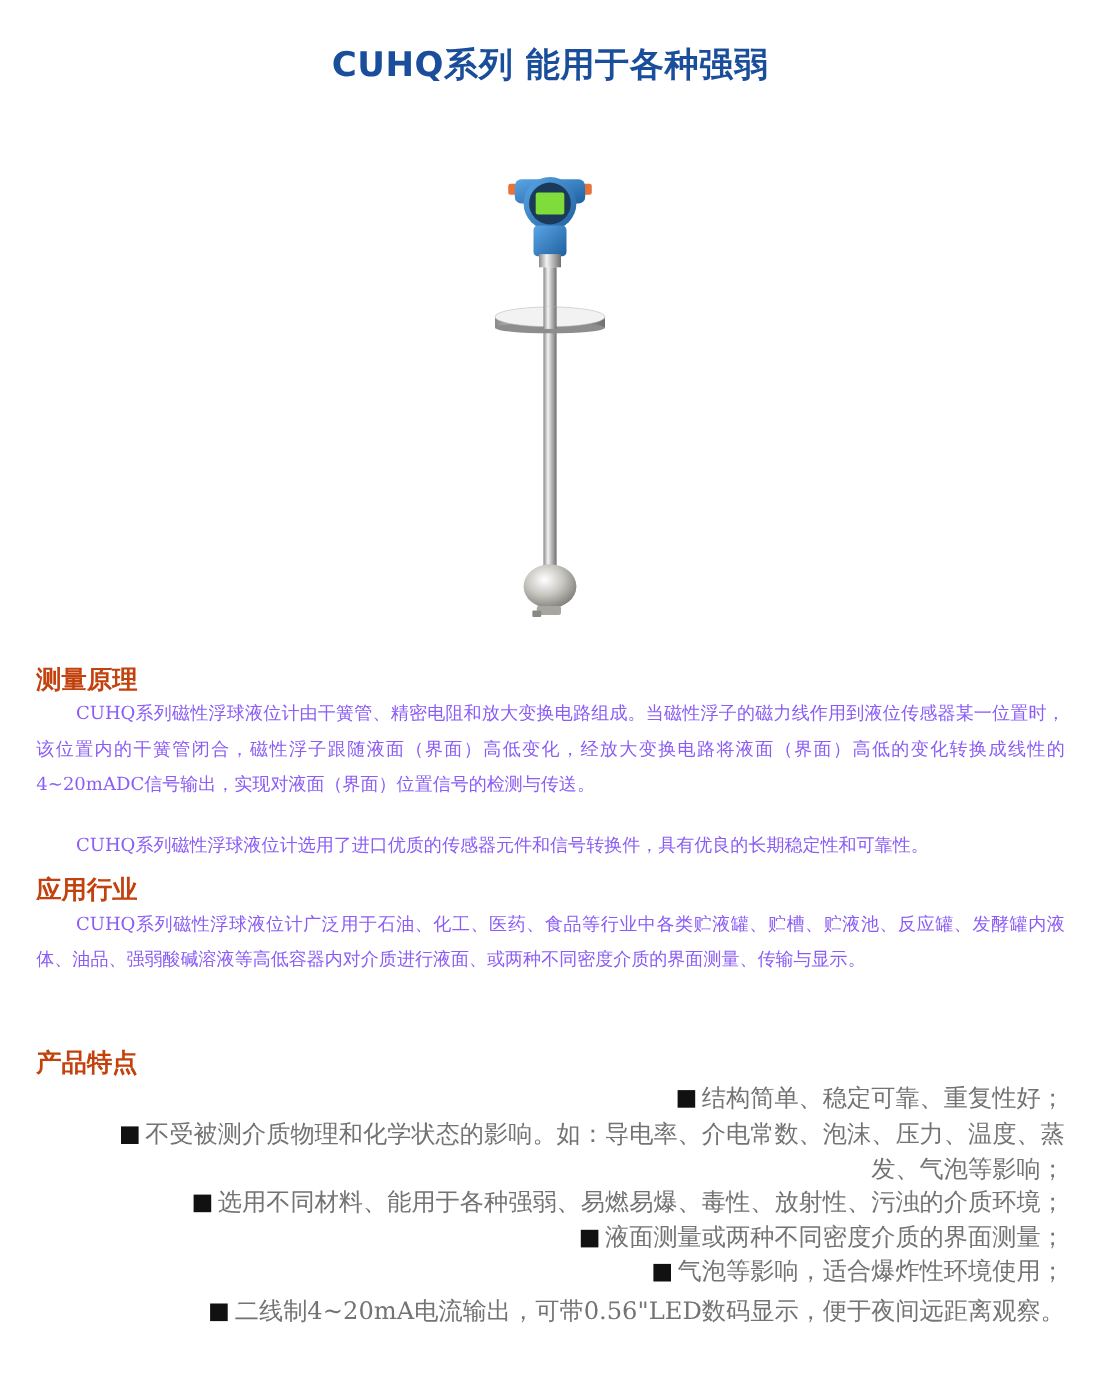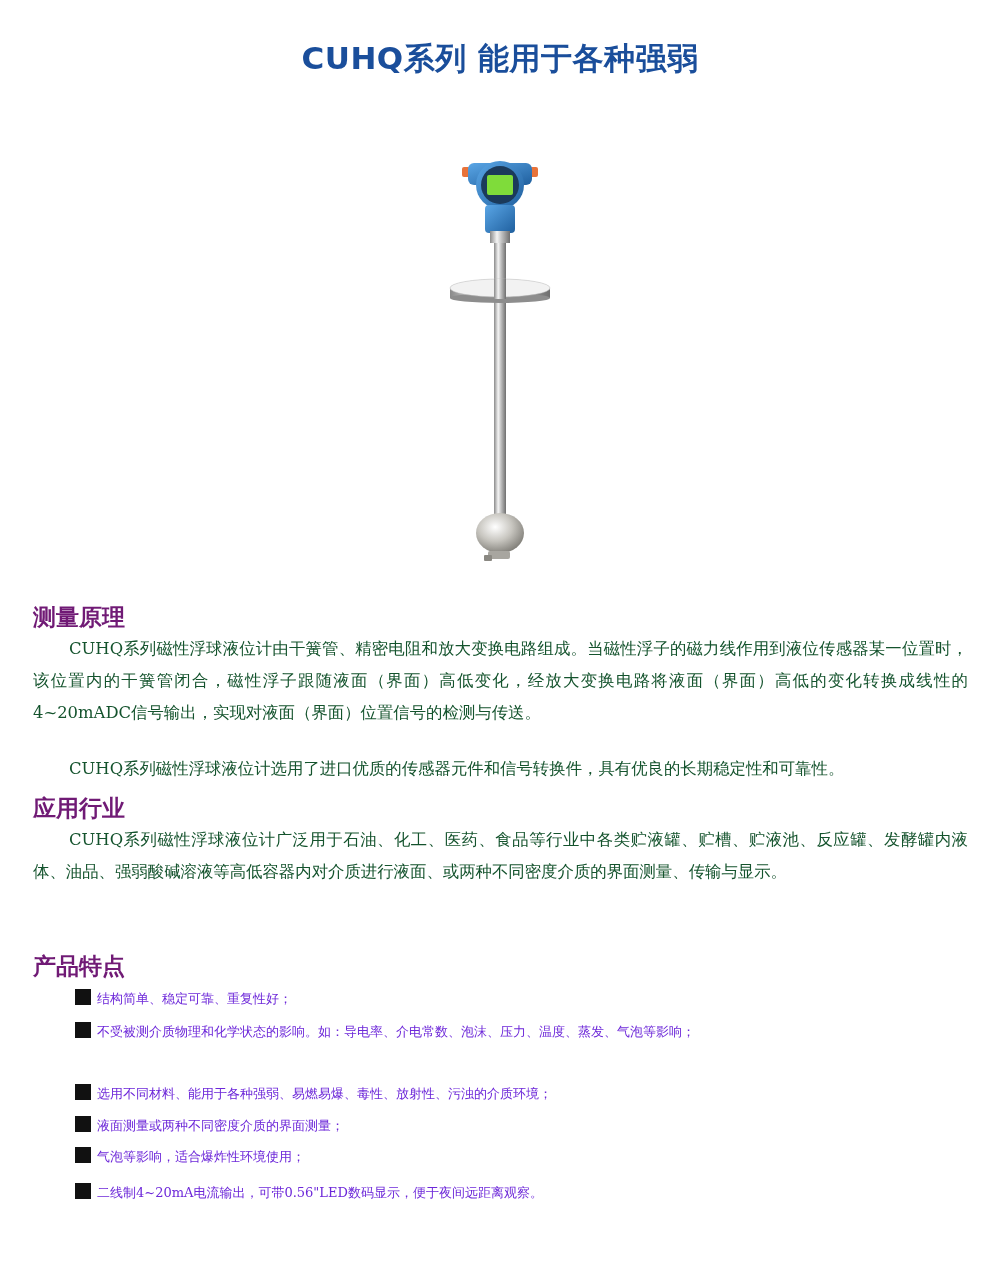--- a/index.html
+++ b/index.html
@@ -6,33 +6,33 @@
     body { width: 1000px; height: 1264px; position: relative; overflow: hidden; }
     .title {
       position: absolute; left: 0; top: 38px; width: 1000px; text-align: center;
       font-family: "DejaVu Sans", sans-serif; font-weight: bold;
       font-size: 31px; color: #1a4e9b; letter-spacing: 0.5px;
     }
     .product { position: absolute; left: 440px; top: 155px; width: 120px; height: 430px; }
     .section-heading {
       position: absolute; left: 33px;
       font-family: "DejaVu Sans", sans-serif; font-weight: bold;
-      font-size: 23px; color: #701a75;
+      font-size: 23px; color: #c2410c;
     }
     .para {
       position: absolute; left: 33px; width: 935px;
       font-family: "DejaVu Serif", "Liberation Serif", serif;
-      font-size: 16.4px; color: #14532d; line-height: 32px;
+      font-size: 16.4px; color: #8b5cf6; line-height: 32px;
       text-align: justify; text-align-last: left;
     }
     .indent { text-indent: 36px; }
     .bullet {
       position: absolute; left: 33px; width: 935px;
       font-family: "DejaVu Serif", "Liberation Serif", serif;
-      font-size: 13px; color: #6d28d9; line-height: 32px;
+      font-size: 22px; color: #737373; line-height: 32px; text-align: right;
     }
     .bullet .mark { display: inline-block; width: 16px; height: 16px; background: #111; vertical-align: -2px; margin-right: 6px; margin-left: 42px; }
   </style>
 </head>
 <body>
 
 <div class="title">CUHQ系列 能用于各种强弱</div>
 
 <svg class="product" viewBox="0 0 120 430" xmlns="http://www.w3.org/2000/svg">
   <defs>

